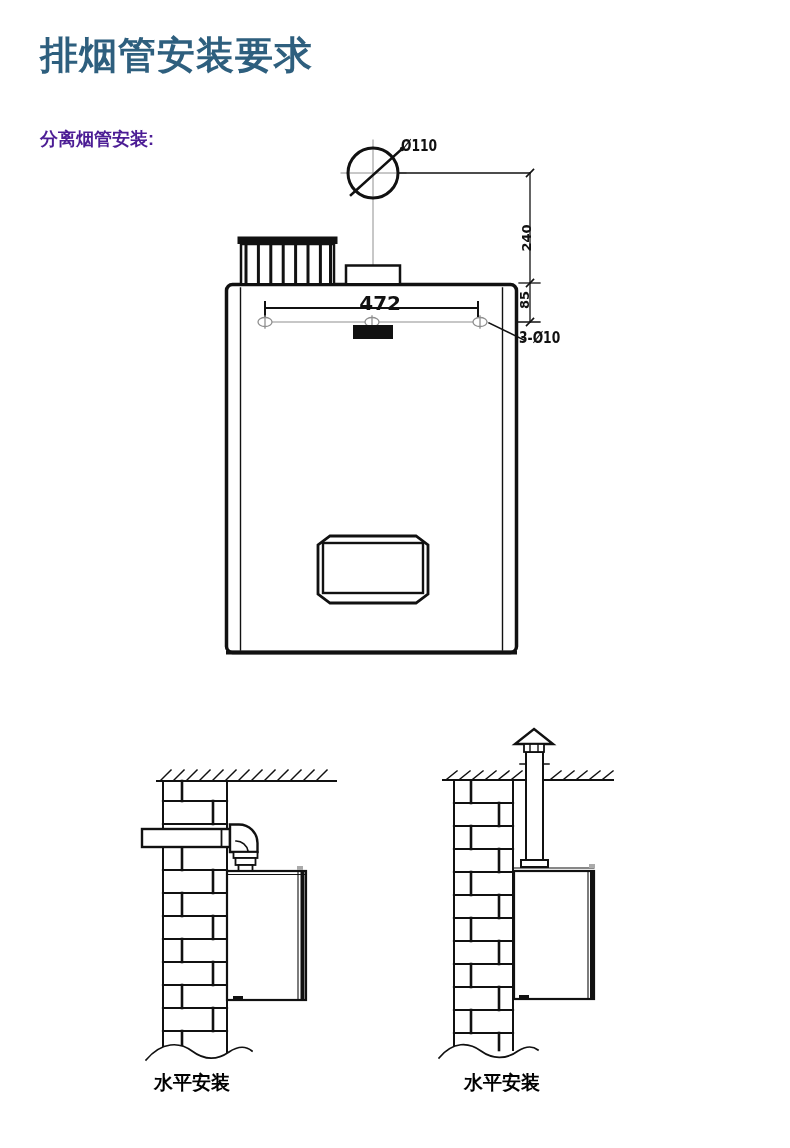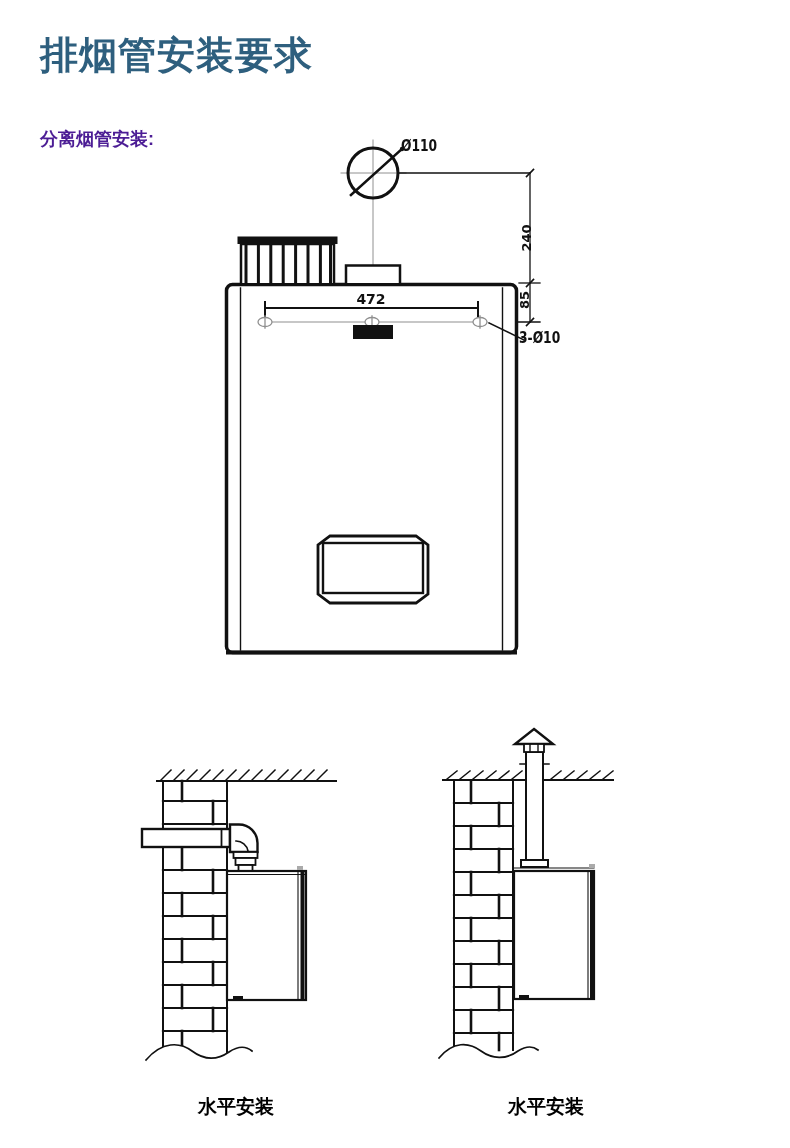--- a/index.html
+++ b/index.html
@@ -8,25 +8,25 @@
   #art{position:absolute;left:0;top:0;}
   .abs{position:absolute;}
   #title{left:40px;top:30px;font-family:"Liberation Serif","DejaVu Serif",serif;
          font-weight:700;font-size:38px;letter-spacing:1px;color:#2e5f7e;}
   #subtitle{left:40px;top:127px;font-weight:700;font-size:18px;color:#4c1d95;}
   .dim{font-family:"DejaVu Sans","Liberation Sans",sans-serif;font-weight:700;
        font-size:13px;color:#111;white-space:nowrap;}
   .cond{transform:scaleX(0.82);transform-origin:left center;}
   .rot{transform:rotate(-90deg);transform-origin:center center;text-align:center;}
   #dim-d110{left:401px;top:137px;font-size:15px;}
-  #dim-472{left:341px;top:291px;width:60px;text-align:center;font-size:14px;}
+  #dim-472{left:341px;top:291px;width:60px;text-align:right;font-size:20px;}
   #dim-240{left:510px;top:231px;width:32px;height:14px;}
   #dim-85{left:512px;top:293px;width:24px;height:14px;}
   #dim-3d10{left:519px;top:329px;font-size:15px;}
-  .caption{top:1070px;width:120px;text-align:right;font-weight:700;font-size:19px;color:#000;margin-top:24px;}
+  .caption{top:1070px;width:120px;text-align:left;font-weight:700;font-size:19px;color:#000;}
   #cap-h{left:154px;}
   #cap-v{left:464px;}
 </style>
 </head>
 <body>
 
 <div id="page">
 
   <svg id="art" width="790" height="1148" viewBox="0 0 790 1148" stroke-linecap="square" fill="none">
 

